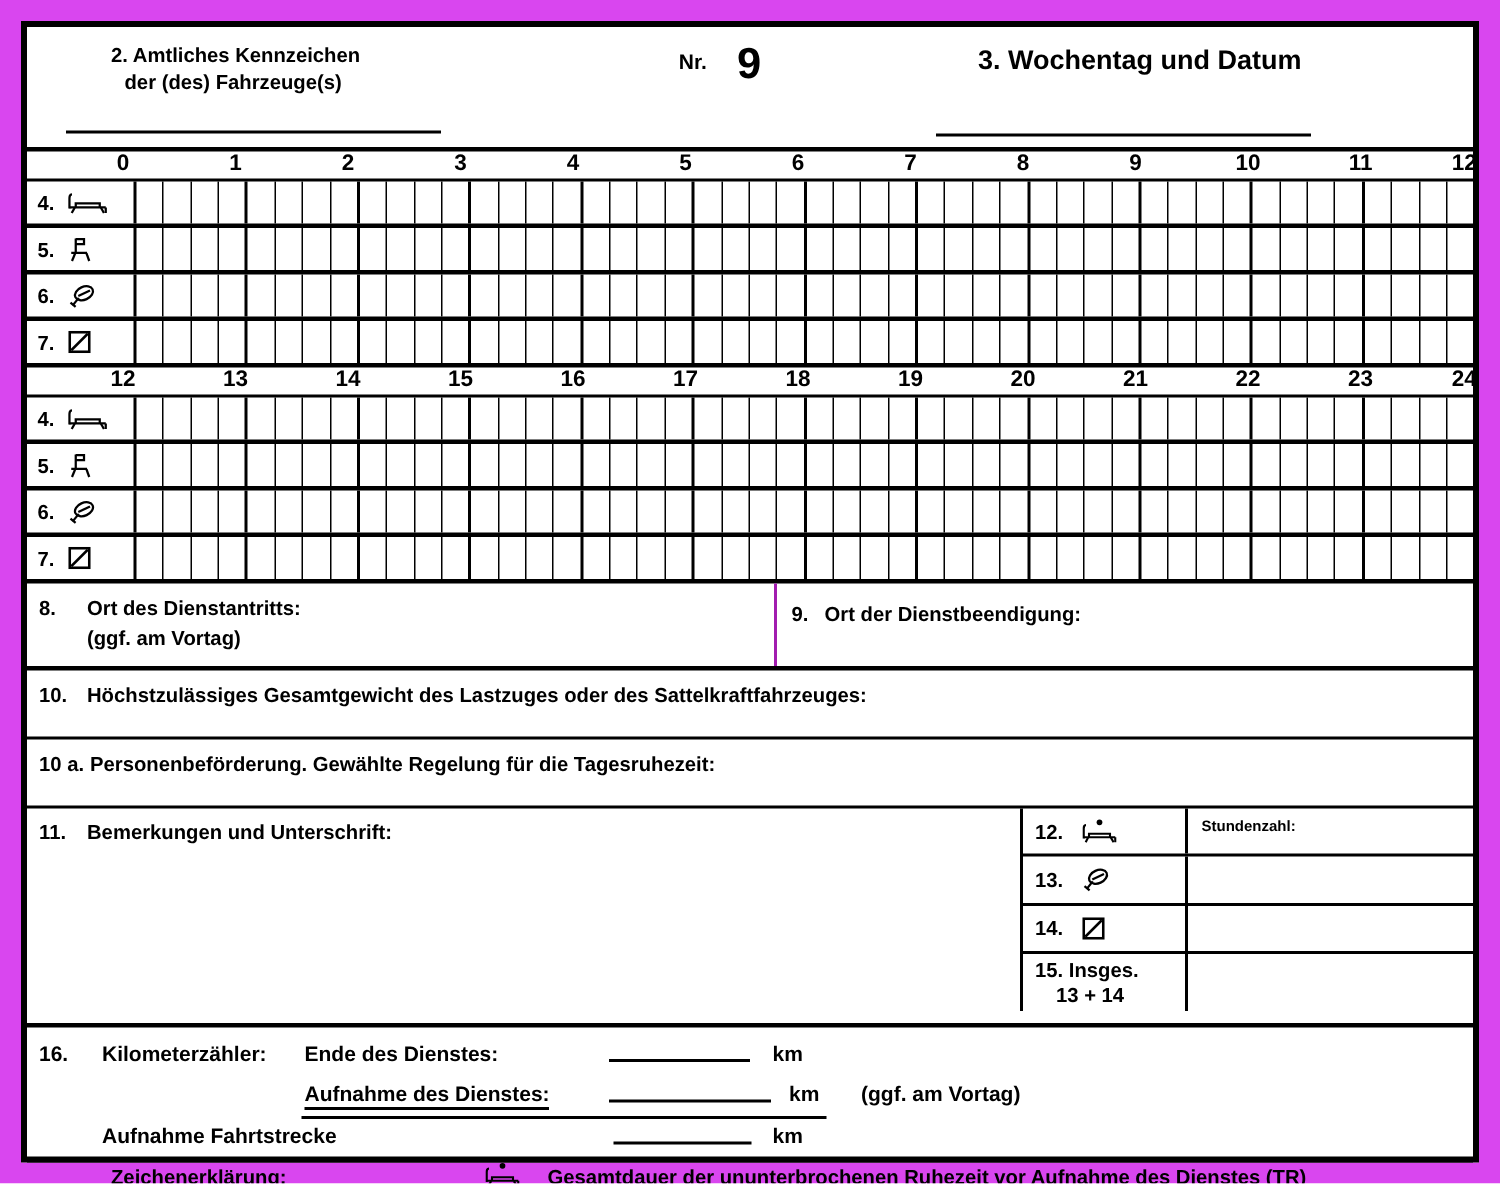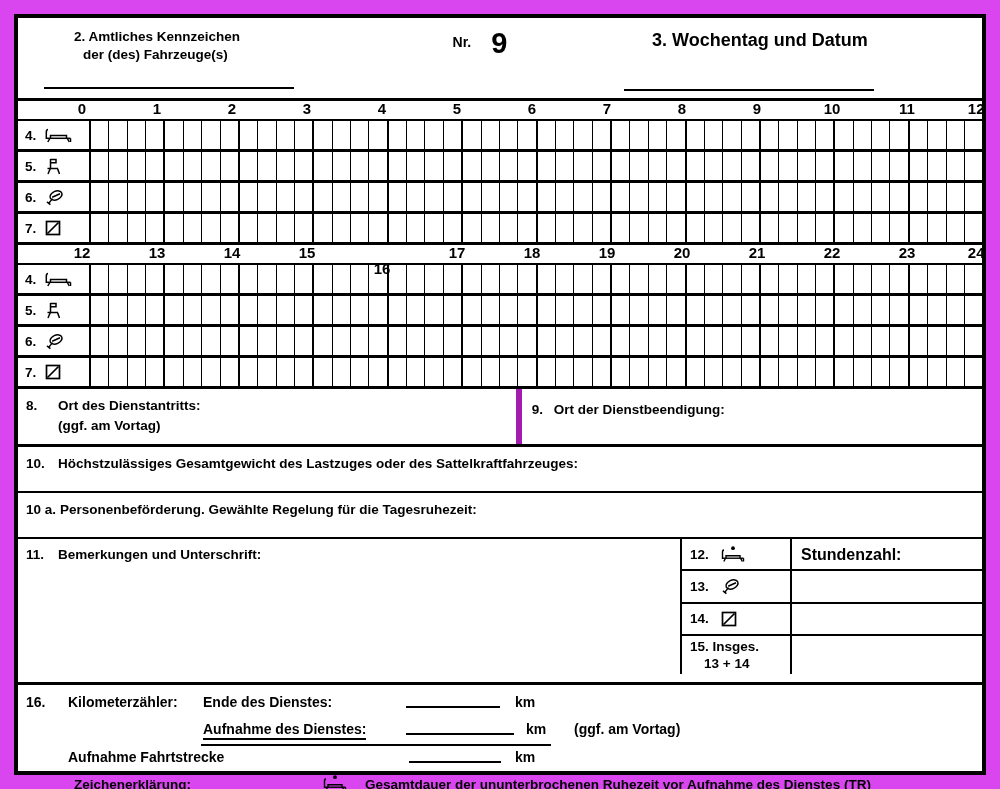--- a/index.html
+++ b/index.html
@@ -32,40 +32,40 @@
   .rnum { min-width:16px; }
   .tcells { flex:1; display:flex; }
   .tc { flex:1; border-right:1.5px solid #000; }
   .tc.hr { border-right:2.5px solid #000; }
   .tc:last-child { border-right:none; }
   .icon { display:inline-flex; align-items:center; }
 
   
   .numspan { display:inline-block; min-width:32px; }
   .row89 { flex:none; height:55px; border-bottom:3px solid #000; display:flex; font-size:13.5px; }
-  .cell8 { width:50.8%; border-right:6px solid #a21caf; padding:7px 0 0 8px; line-height:1.45; }
+  .cell8 { width:50.8%; border-right:2px solid #a21caf; padding:7px 0 0 8px; line-height:1.45; }
   .cell8 .l2 { padding-left:32px; }
   .cell9 { flex:1; padding:13px 0 0 10px; }
   .cell9 .numspan { min-width:22px; }
   .row10  { flex:none; height:35px; border-bottom:2.5px solid #000; padding:9px 0 0 8px; font-size:13.5px; }
   .row10a { flex:none; height:35px; border-bottom:2.5px solid #000; padding:9px 12px 0 8px; font-size:13.5px; }
   .row10a .numspan { min-width:34px; }
 
   
   .row11 { flex:none; height:135px; border-bottom:3px solid #000; position:relative;
            padding:8px 0 0 8px; font-size:13.5px; }
   .subtable { position:absolute; top:0; right:0; width:300px; height:135px;
               border-left:2.5px solid #000; display:flex; flex-direction:column; }
   .strow { flex:1; border-bottom:2.5px solid #000; display:flex; }
   .strow:last-child { border-bottom:none; flex:1.25; }
   .st-left { flex:none; width:100px; border-right:2.5px solid #000; display:flex; align-items:center;
              padding-left:8px; gap:12px; font-size:13.5px; }
   .st-left .two { line-height:1.25; padding-top:1px; }
   .st-left .two .l2 { padding-left:14px; }
-  .st-right { flex:1; padding:7px 0 0 9px; font-size:16px; }
+  .st-right { flex:1; padding:7px 0 0 9px; font-size:10px; }
 
   
   .row16 { flex:none; height:87px; border-bottom:3px solid #000; position:relative; font-size:14px; }
   .row16 span { position:absolute; white-space:nowrap; }
   .blank { display:inline-block; border-bottom:2px solid #000; }
   .u { border-bottom:2px solid #000; padding-bottom:1px; }
   .subrule { position:absolute; border-top:2.5px solid #000; }
 
   
   .legend { flex:1; display:flex; align-items:center; padding-left:56px; font-size:13.5px; }
@@ -371,21 +371,21 @@
           </div>
         </div>
       </div>
 
     <div class="band" id="band2">
         <div class="hour-labels">
           <span style="left: calc(0% + 64px); transform: translateX(-50%);">12</span>
           <span style="left: calc(8.33% + 58.6688px); transform: translateX(-50%);">13</span>
           <span style="left: calc(16.67% + 53.3312px); transform: translateX(-50%);">14</span>
           <span style="left: calc(25% + 48px); transform: translateX(-50%);">15</span>
-          <span style="left: calc(33.33% + 42.6688px); transform: translateX(-50%); margin-top: 16px;">16</span>
+          <span style="left: calc(33.33% + 42.6688px); transform: translateX(-50%);">16</span>
           <span style="left: calc(41.67% + 37.3312px); transform: translateX(-50%);">17</span>
           <span style="left: calc(50% + 32px); transform: translateX(-50%);">18</span>
           <span style="left: calc(58.33% + 26.6688px); transform: translateX(-50%);">19</span>
           <span style="left: calc(66.67% + 21.3312px); transform: translateX(-50%);">20</span>
           <span style="left: calc(75% + 16px); transform: translateX(-50%);">21</span>
           <span style="left: calc(83.33% + 10.6688px); transform: translateX(-50%);">22</span>
           <span style="left: calc(91.67% + 5.3312px); transform: translateX(-50%);">23</span>
           <span style="left: calc(100% + 0px); transform: translateX(-85%);">24</span>
         </div>
         <div class="trow">

